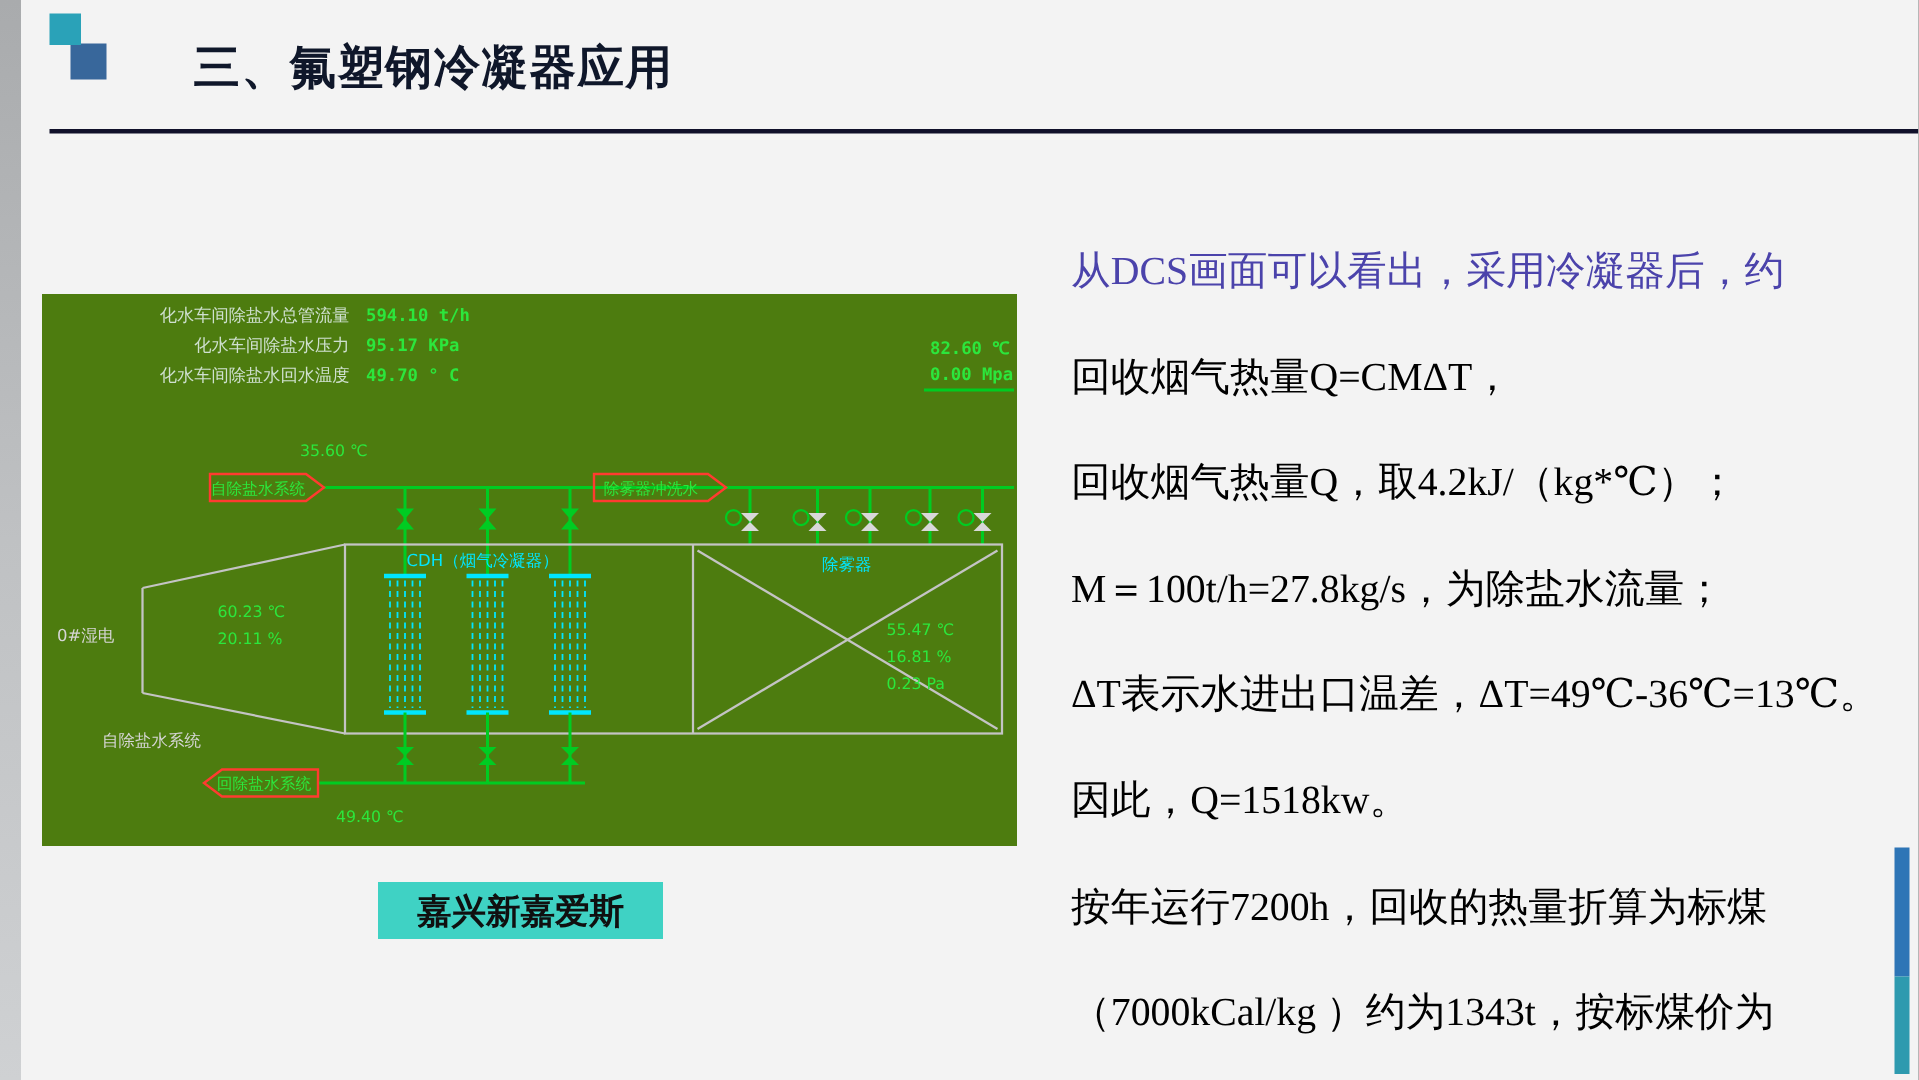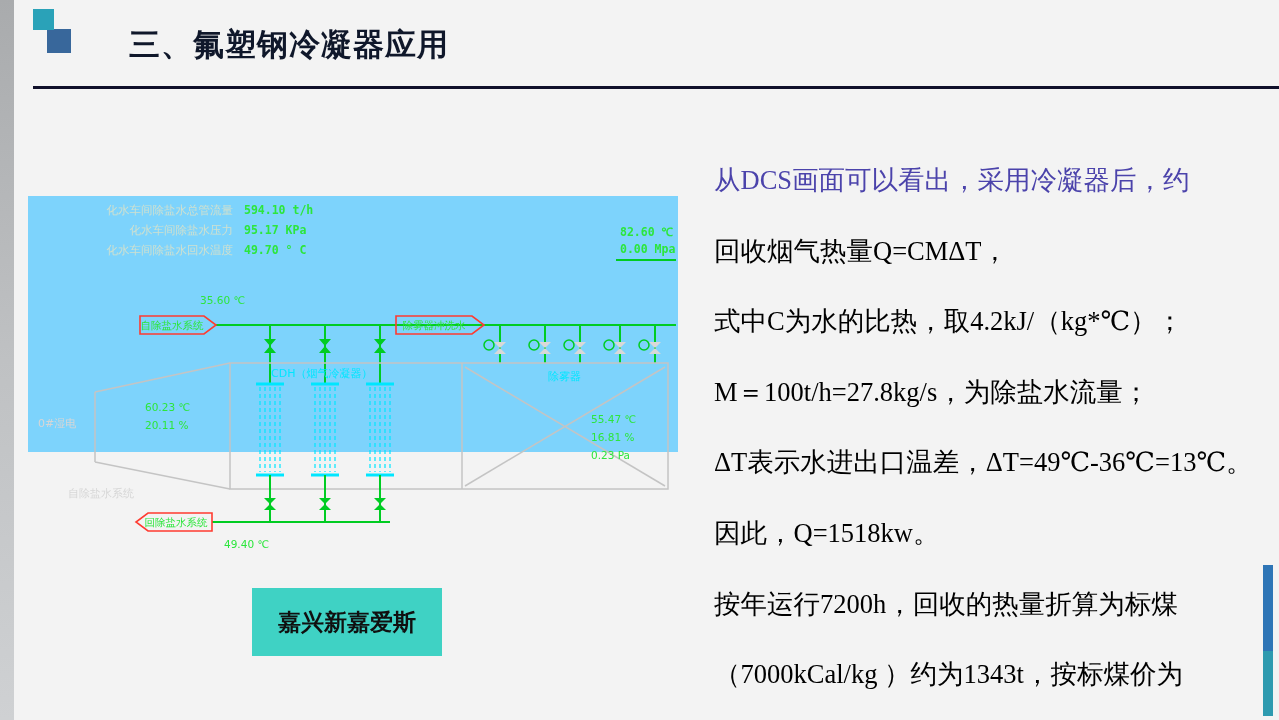--- a/index.html
+++ b/index.html
@@ -12,40 +12,40 @@
     background:linear-gradient(180deg,#a9abad 0%,#bfc1c3 50%,#cfd1d3 100%);}
   
   .sq{position:absolute;}
   .sq-teal{left:33px;top:9px;width:21px;height:21px;background:#2aa2b8;z-index:3;}
   .sq-blue{left:47px;top:29px;width:24px;height:24px;background:#38679b;z-index:2;}
   
   .title{position:absolute;left:129px;top:24px;margin:0;font-size:31px;line-height:42px;
     font-weight:bold;color:#0f172a;letter-spacing:1px;}
   .rule{position:absolute;left:33px;right:0;top:86px;height:3px;background:#10102a;}
   
-  .dcs-panel{position:absolute;left:28px;top:196px;width:650px;height:256px;
-    background:#7dd3fc;}
+  .dcs-panel{position:absolute;left:28px;top:196px;width:650px;height:368px;
+    background:#4d7c0f;}
   .dcs-panel svg{display:block;}
   text{font-family:"DejaVu Sans",sans-serif;}
   .t-lbl{fill:#cfe0cf;font-size:11.5px;}
   .t-val{fill:#2ce63c;font-size:11.5px;font-weight:bold;font-family:"DejaVu Sans Mono",monospace;}
   .t-cyan{fill:#00e6ff;font-size:11px;}
   .t-white{fill:#d6d6d6;font-size:11px;}
   .t-grn{fill:#2ce63c;font-size:10.5px;}
   .pipe{stroke:#00cc22;stroke-width:2;fill:none;}
   .steel{stroke:#c4c4c4;stroke-width:1.5;fill:none;}
   .redbox{stroke:#ff3b30;stroke-width:1.6;fill:none;}
   .cyl{stroke:#00e6ff;}
   .valve-g{fill:#00cc22;}
   .valve-w{fill:#d8d8d8;}
   .mcirc{stroke:#00cc22;stroke-width:1.5;fill:none;}
   
   .caption{position:absolute;left:252px;top:588px;height:34px;line-height:34px;
     background:#3fd2c4;color:#101010;font-size:23px;font-weight:bold;
-    padding:17px 26px;white-space:nowrap;}
+    padding:2px 26px;white-space:nowrap;}
   
   .analysis{position:absolute;left:714px;top:133px;width:552px;
     font-family:"Liberation Serif","DejaVu Serif",serif;}
   .analysis .line{height:46.6px;line-height:46.6px;font-size:26.5px;white-space:nowrap;margin-top:24px;}
   .p1{color:#4b43ab;}
   .p2{color:#000000;}
   
   .rbar{position:absolute;right:6px;width:10px;}
   .rbar-blue{top:565px;height:86px;background:#2e75b6;}
   .rbar-teal{top:651px;height:65px;background:#2e9aaf;}
@@ -182,21 +182,21 @@
       <text class="t-grn" x="196" y="352">49.40 ℃</text>
 
     </svg>
   </div>
 
   <div class="caption">嘉兴新嘉爱斯</div>
 
   <div class="analysis">
     <div class="line p1">从DCS画面可以看出，采用冷凝器后，约</div>
     <div class="line p2">回收烟气热量Q=CMΔT，</div>
-    <div class="line p2">式中C为水的比热，取4.2kJ/（kg*℃）；</div>
+    <div class="line p2">回收烟气热量Q，取4.2kJ/（kg*℃）；</div>
     <div class="line p2">M＝100t/h=27.8kg/s，为除盐水流量；</div>
     <div class="line p2">ΔT表示水进出口温差，ΔT=49℃-36℃=13℃。</div>
     <div class="line p2">因此，Q=1518kw。</div>
     <div class="line p2">按年运行7200h，回收的热量折算为标煤</div>
     <div class="line p2">（7000kCal/kg ）约为1343t，按标煤价为</div>
   </div>
 
   <div class="rbar rbar-blue"></div>
   <div class="rbar rbar-teal"></div>
 

